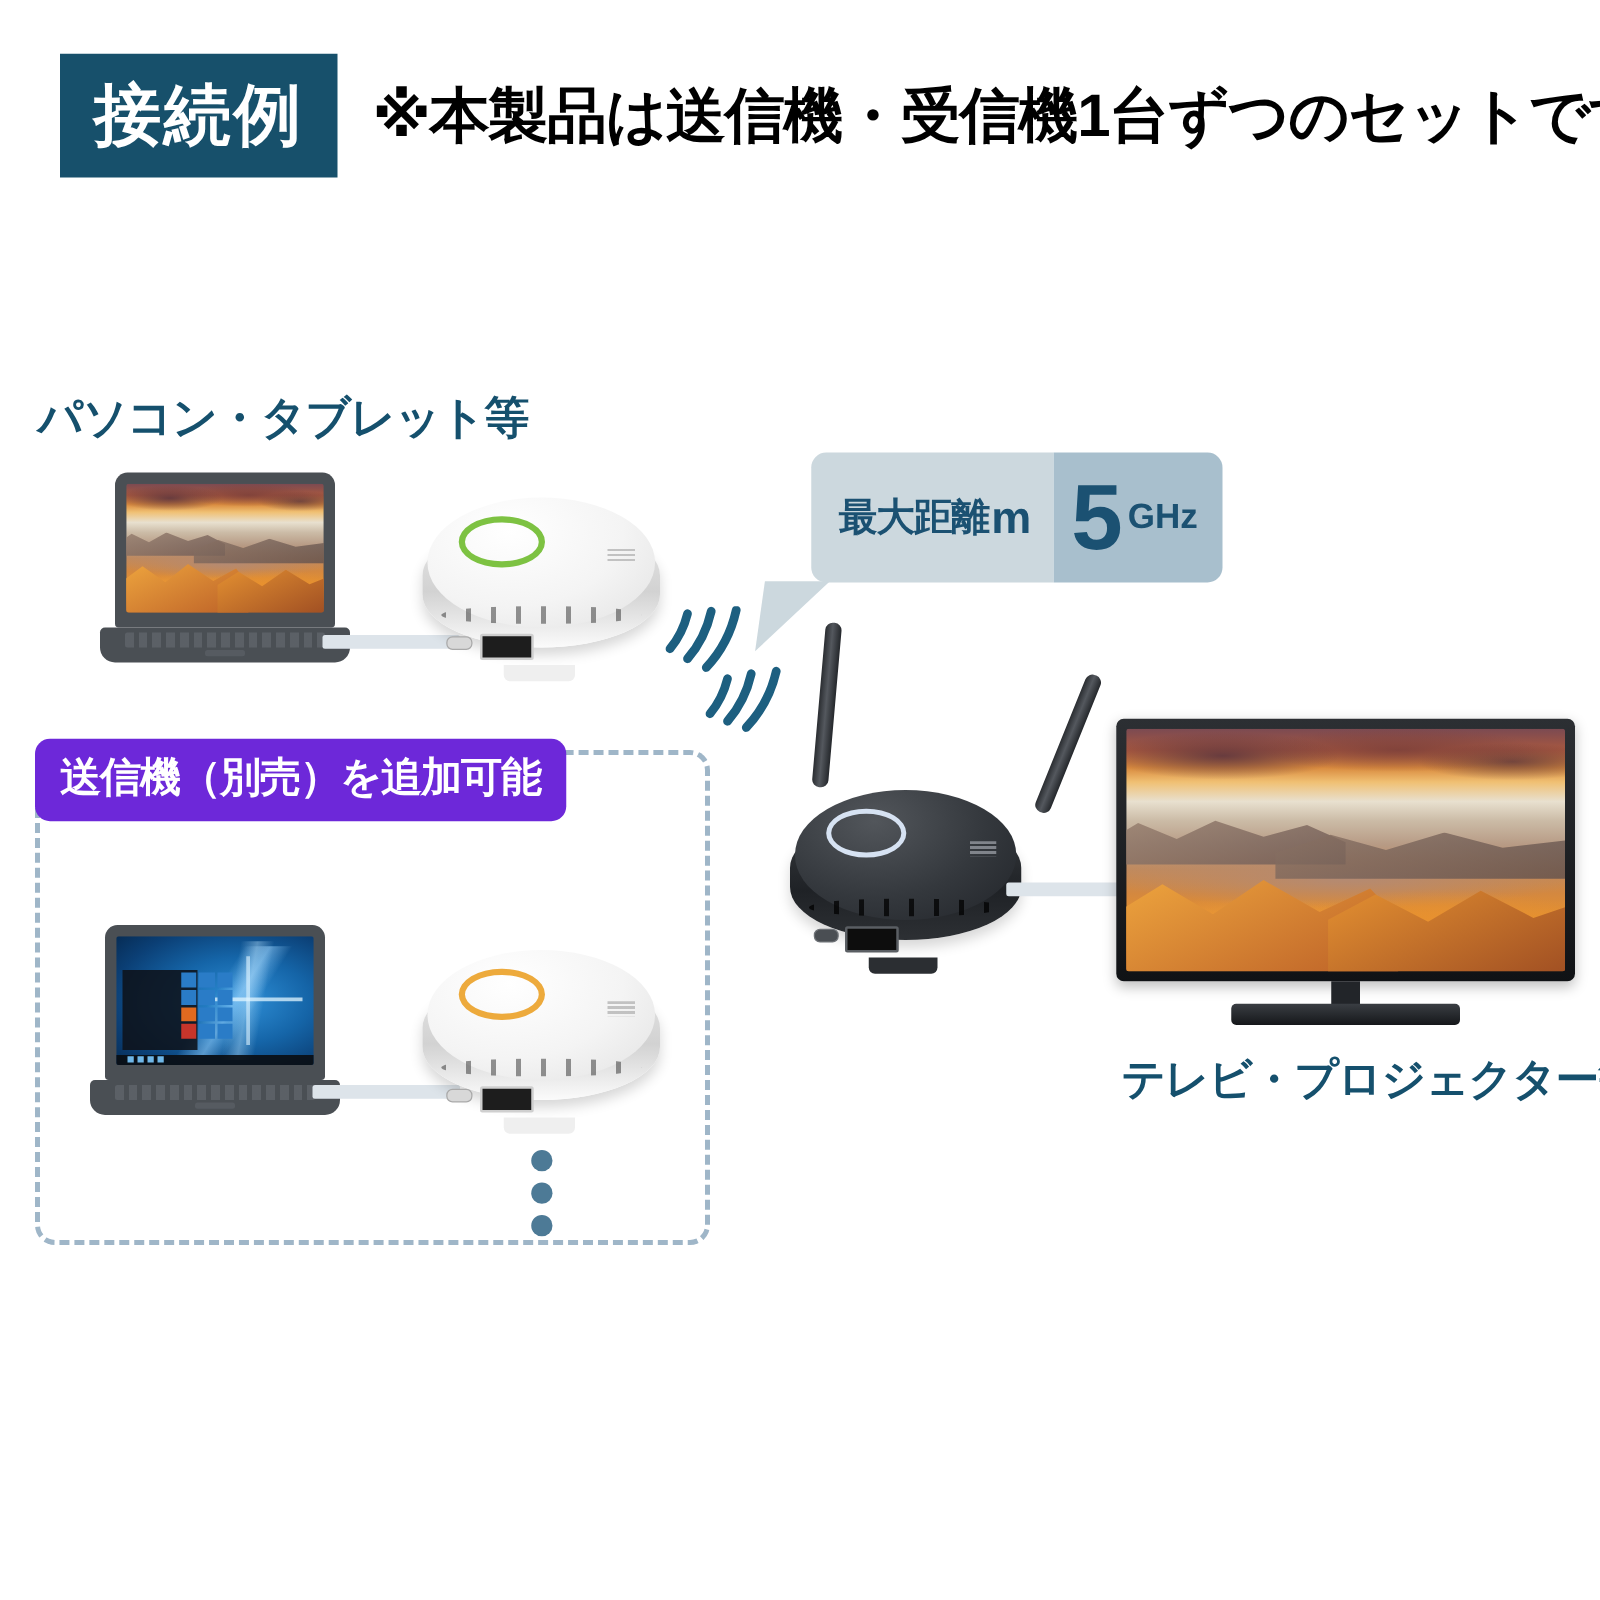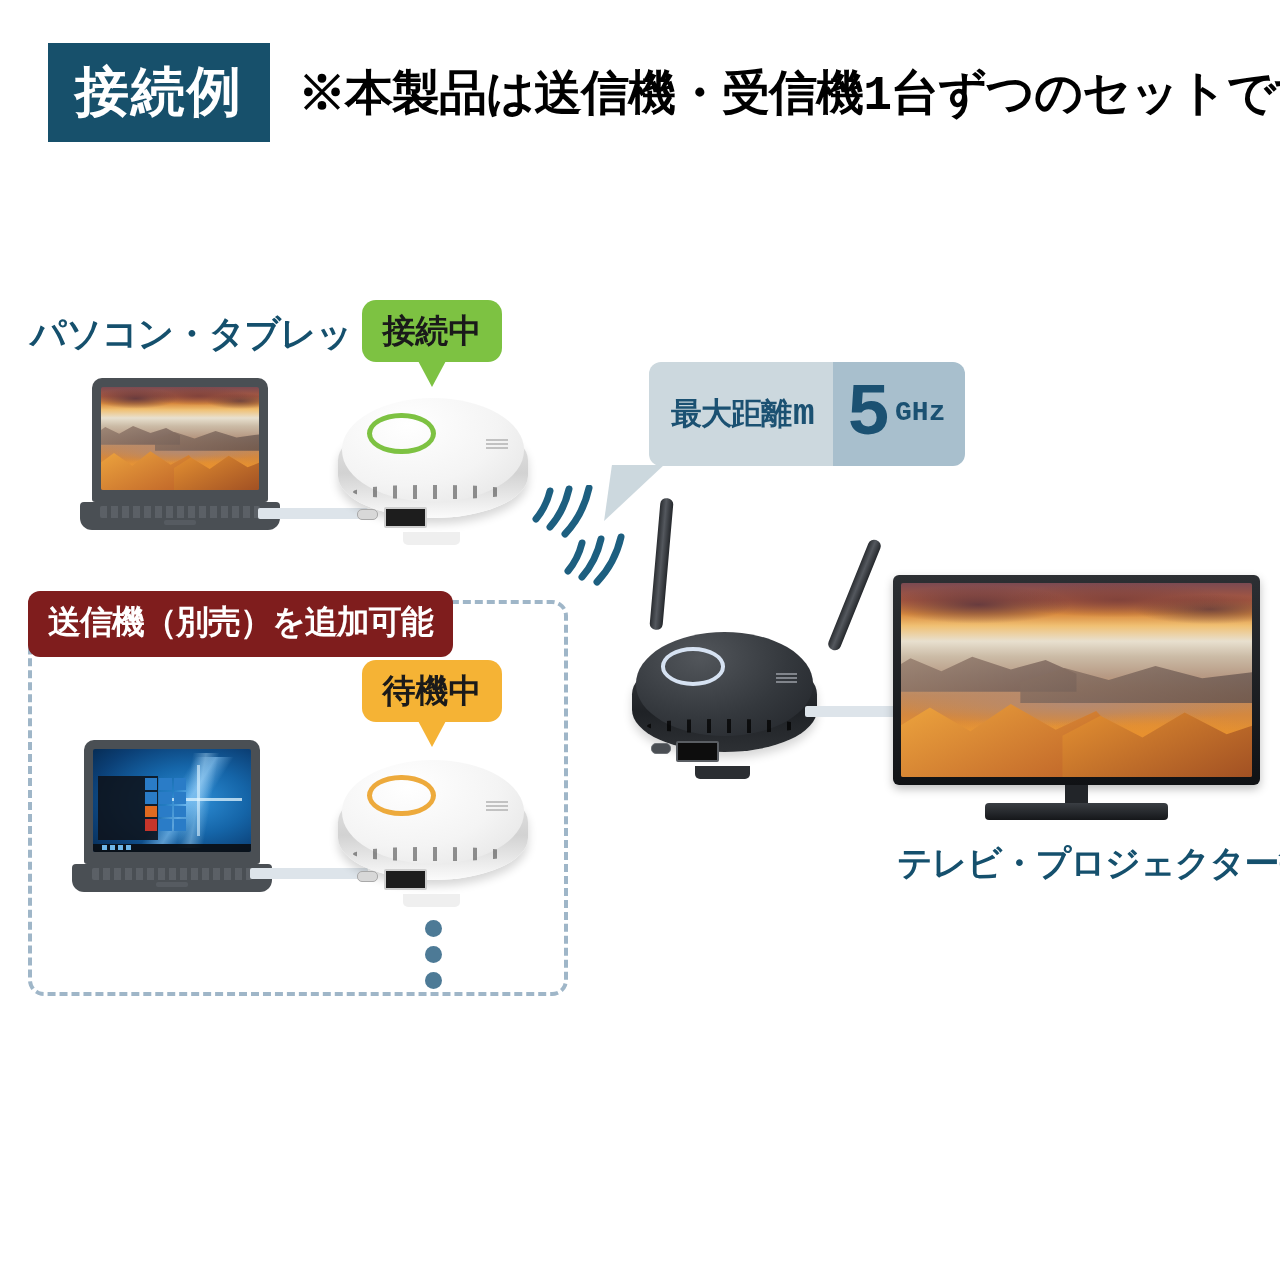--- a/index.html
+++ b/index.html
@@ -3,21 +3,21 @@
 <meta charset="utf-8">
 <style>
   html,body{margin:0;padding:0;}
   body{
     width:1280px;height:1280px;
     background:#ffffff;
     font-family:"Liberation Sans","DejaVu Sans",sans-serif;
     overflow:hidden;
     position:relative;
   }
-  .stage{position:absolute;inset:0;font-family:Liberation Mono, monospace;}
+  .stage{position:absolute;inset:0;}
 
   
   #header-row{position:absolute;left:48px;top:43px;display:flex;align-items:center;}
   #header-badge{
     background:#17506b;color:#ffffff;
     width:222px;height:99px;
     display:flex;align-items:center;justify-content:center;
     font-size:54px;font-weight:bold;letter-spacing:2px;
   }
   #header-note{
@@ -34,21 +34,21 @@
   #label-tv{left:897px;top:840px;font-size:35px;letter-spacing:-1px;}
   #label-max-units{left:163px;top:928px;font-size:34px;color:#4d7a96;font-weight:bold;letter-spacing:-1px;}
 
   
   #expansion-box{
     position:absolute;left:28px;top:600px;width:540px;height:396px;
     border:4px dashed #9fb6c8;border-radius:16px;box-sizing:border-box;
   }
   #expansion-tab{
     position:absolute;left:28px;top:591px;
-    background:#7f1d1d;color:#ffffff;border-radius:12px;
+    background:#6d28d9;color:#ffffff;border-radius:12px;
     padding:9px 20px 12px 20px;
     font-size:33px;font-weight:bold;letter-spacing:-1px;white-space:nowrap;
   }
 
   
   .callout{
     position:absolute;border-radius:14px;
     display:flex;align-items:center;justify-content:center;
     font-size:33px;font-weight:bold;color:#1a1a1a;letter-spacing:0px;
   }
@@ -260,24 +260,20 @@
       </div>
     </div>
     <div class="base" style="left:0;top:124px;width:200px;height:28px;">
       <div class="kb"></div>
       <div class="trackpad"></div>
     </div>
   </div>
 
   <div class="cable" id="cable-pc-tx"></div>
 
-  <div class="callout" id="callout-connected">
-    <span>接続中</span>
-    <span class="tail"></span>
-  </div>
 
   <div class="puck white" id="puck-transmitter-1" style="left:338px;top:398px;width:190px;height:140px;">
     <div class="body"></div>
     <div class="top">
       <div class="ring"></div>
       <div class="logo"></div>
     </div>
     <div class="vents"></div>
     <div class="usbc"></div>
     <div class="hdmi"></div>
@@ -379,24 +375,20 @@
       </div>
     </div>
     <div class="base" style="left:0;top:124px;width:200px;height:28px;">
       <div class="kb"></div>
       <div class="trackpad"></div>
     </div>
   </div>
 
   <div class="cable" id="cable-pc2-tx2"></div>
 
-  <div class="callout" id="callout-standby">
-    <span>待機中</span>
-    <span class="tail"></span>
-  </div>
 
   <div class="puck white standby" id="puck-transmitter-2" style="left:338px;top:760px;width:190px;height:140px;">
     <div class="body"></div>
     <div class="top">
       <div class="ring"></div>
       <div class="logo"></div>
     </div>
     <div class="vents"></div>
     <div class="usbc"></div>
     <div class="hdmi"></div>

